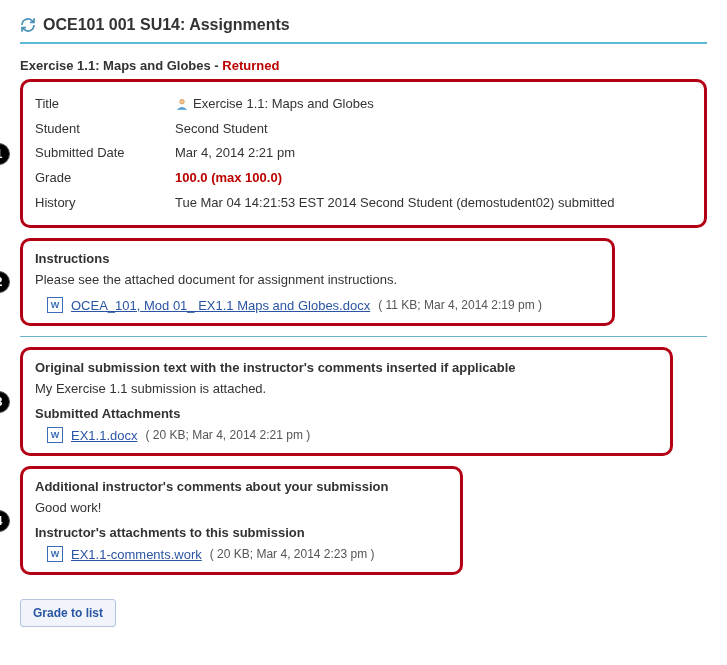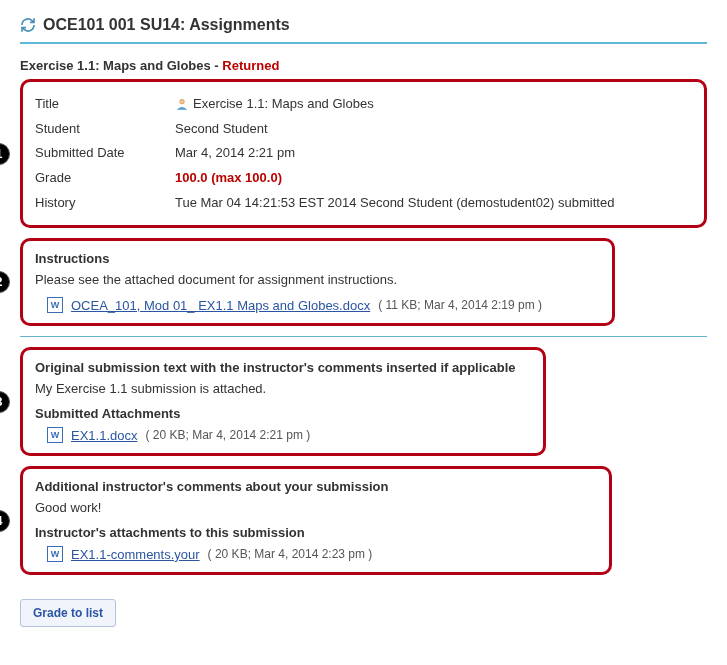--- a/index.html
+++ b/index.html
@@ -196,42 +196,42 @@
       <span class="attach-meta">( 11 KB; Mar 4, 2014 2:19 pm )</span>
     </div>
   </div>
 </div>
 
 <hr class="divider">
 
 
 <div class="callout">
   <div class="bubble">3</div>
-  <div class="box" style="width:526px">
+  <div class="box" style="width:653px">
     <div class="section-head">Original submission text with the instructor's comments inserted if applicable</div>
     <div class="section-body">My Exercise 1.1 submission is attached.</div>
     <div class="section-head">Submitted Attachments</div>
     <div class="attach-line">
       <span class="doc-icon"></span>
       <a class="attach-link">EX1.1.docx</a>
       <span class="attach-meta">( 20 KB; Mar 4, 2014 2:21 pm )</span>
     </div>
   </div>
 </div>
 
 
 <div class="callout">
   <div class="bubble">4</div>
-  <div class="box" style="width:592px">
+  <div class="box" style="width:443px">
     <div class="section-head">Additional instructor's comments about your submission</div>
     <div class="section-body">Good work!</div>
     <div class="section-head">Instructor's attachments to this submission</div>
     <div class="attach-line">
       <span class="doc-icon"></span>
-      <a class="attach-link">EX1.1-comments.your</a>
+      <a class="attach-link">EX1.1-comments.work</a>
       <span class="attach-meta">( 20 KB; Mar 4, 2014 2:23 pm )</span>
     </div>
   </div>
 </div>
 
 <button class="back-btn">Grade to list</button>
 
 
 
 

